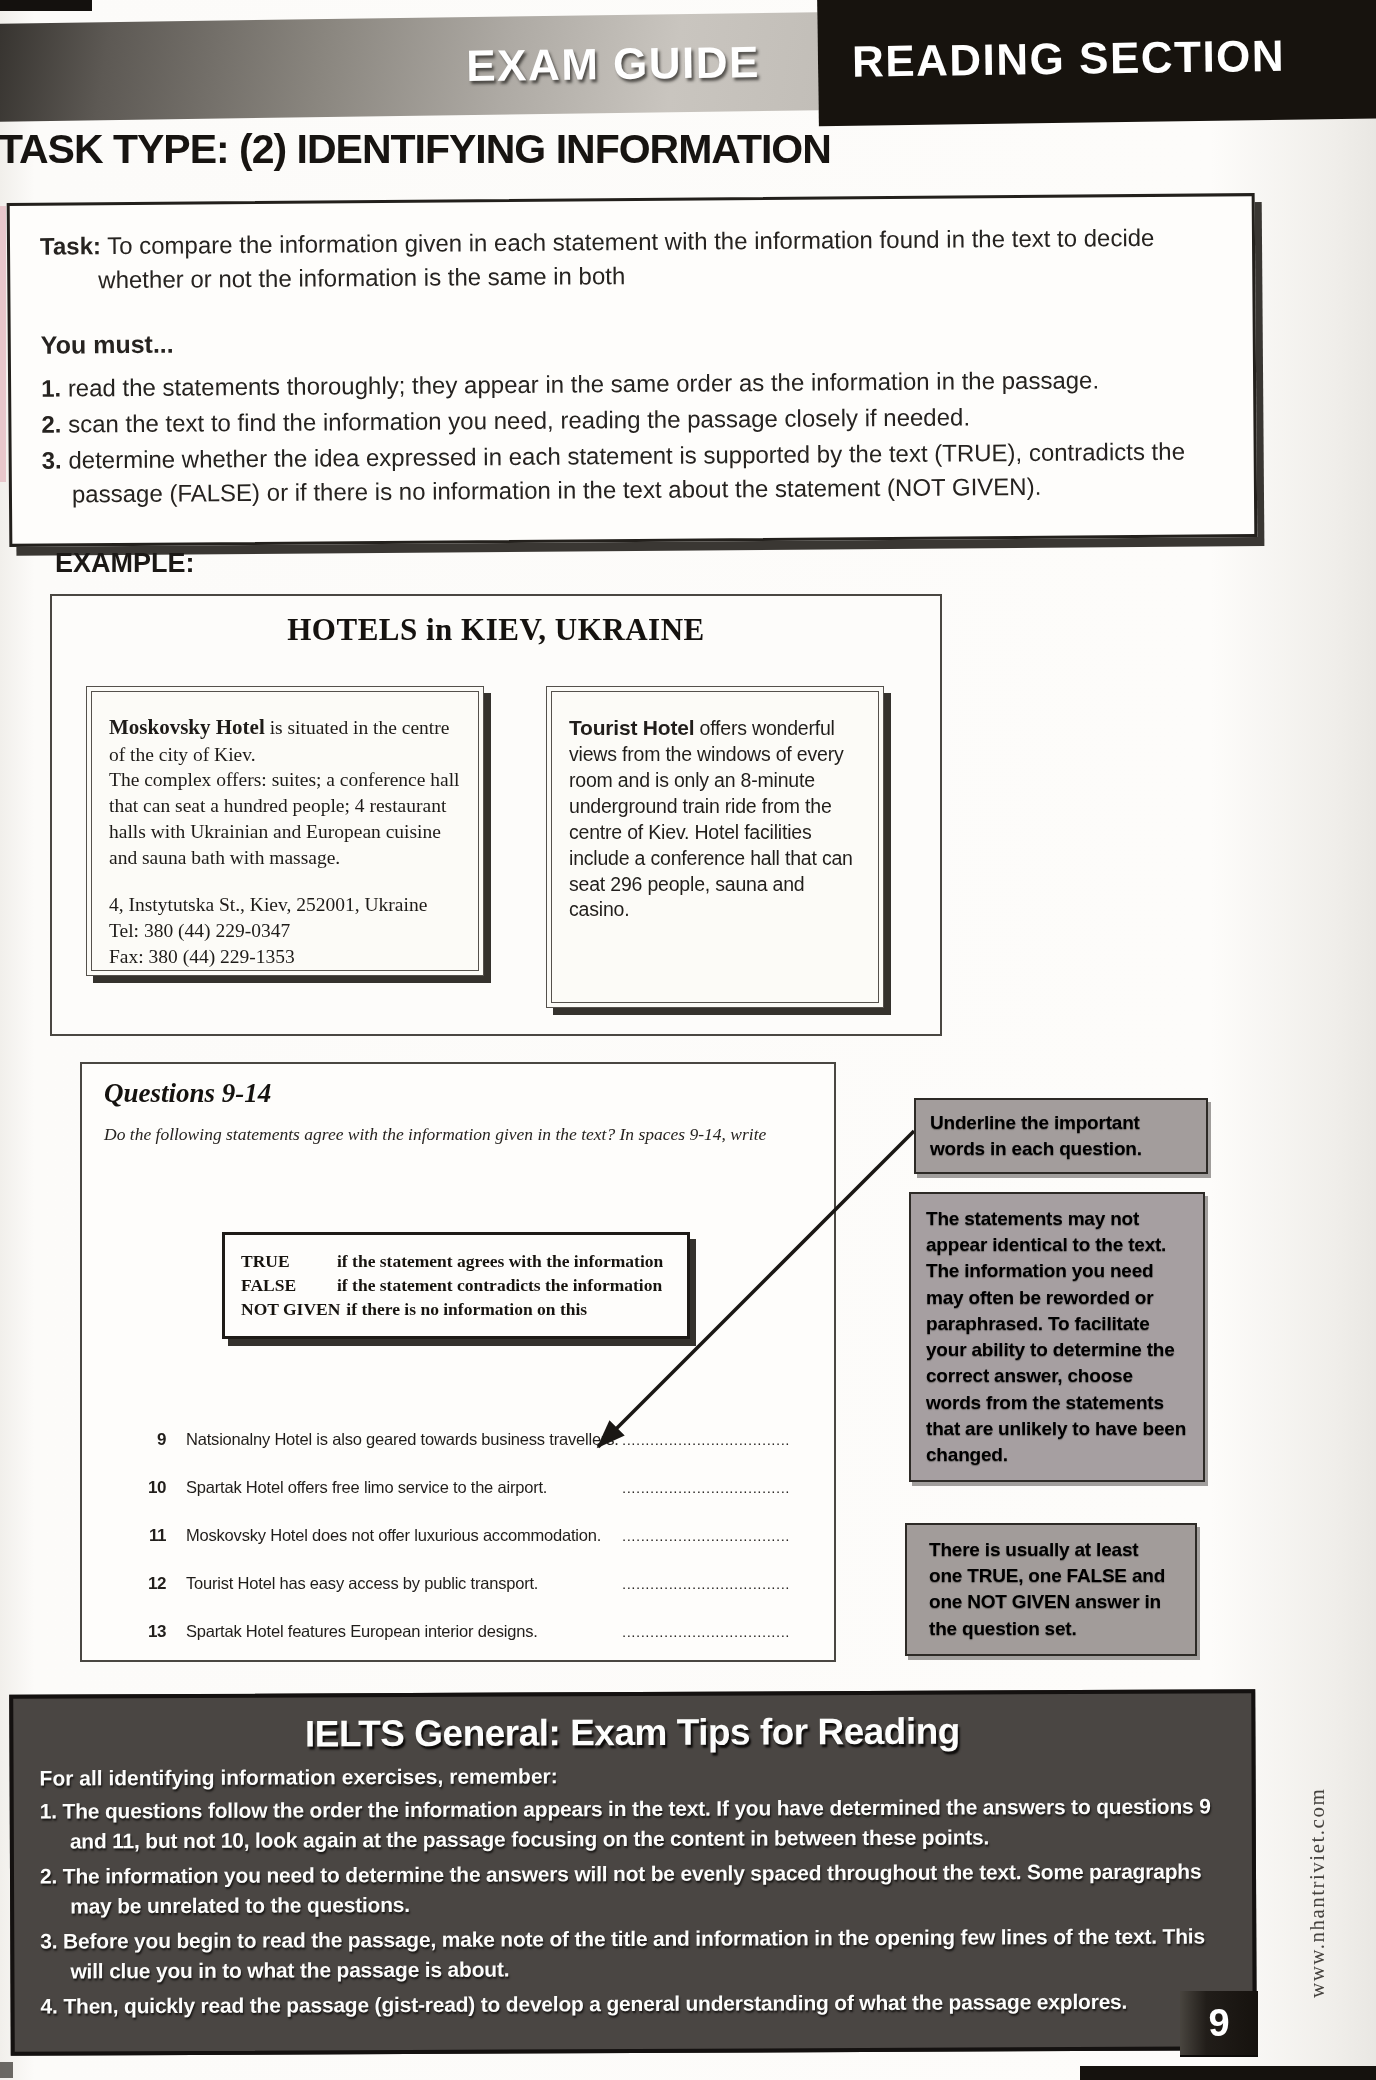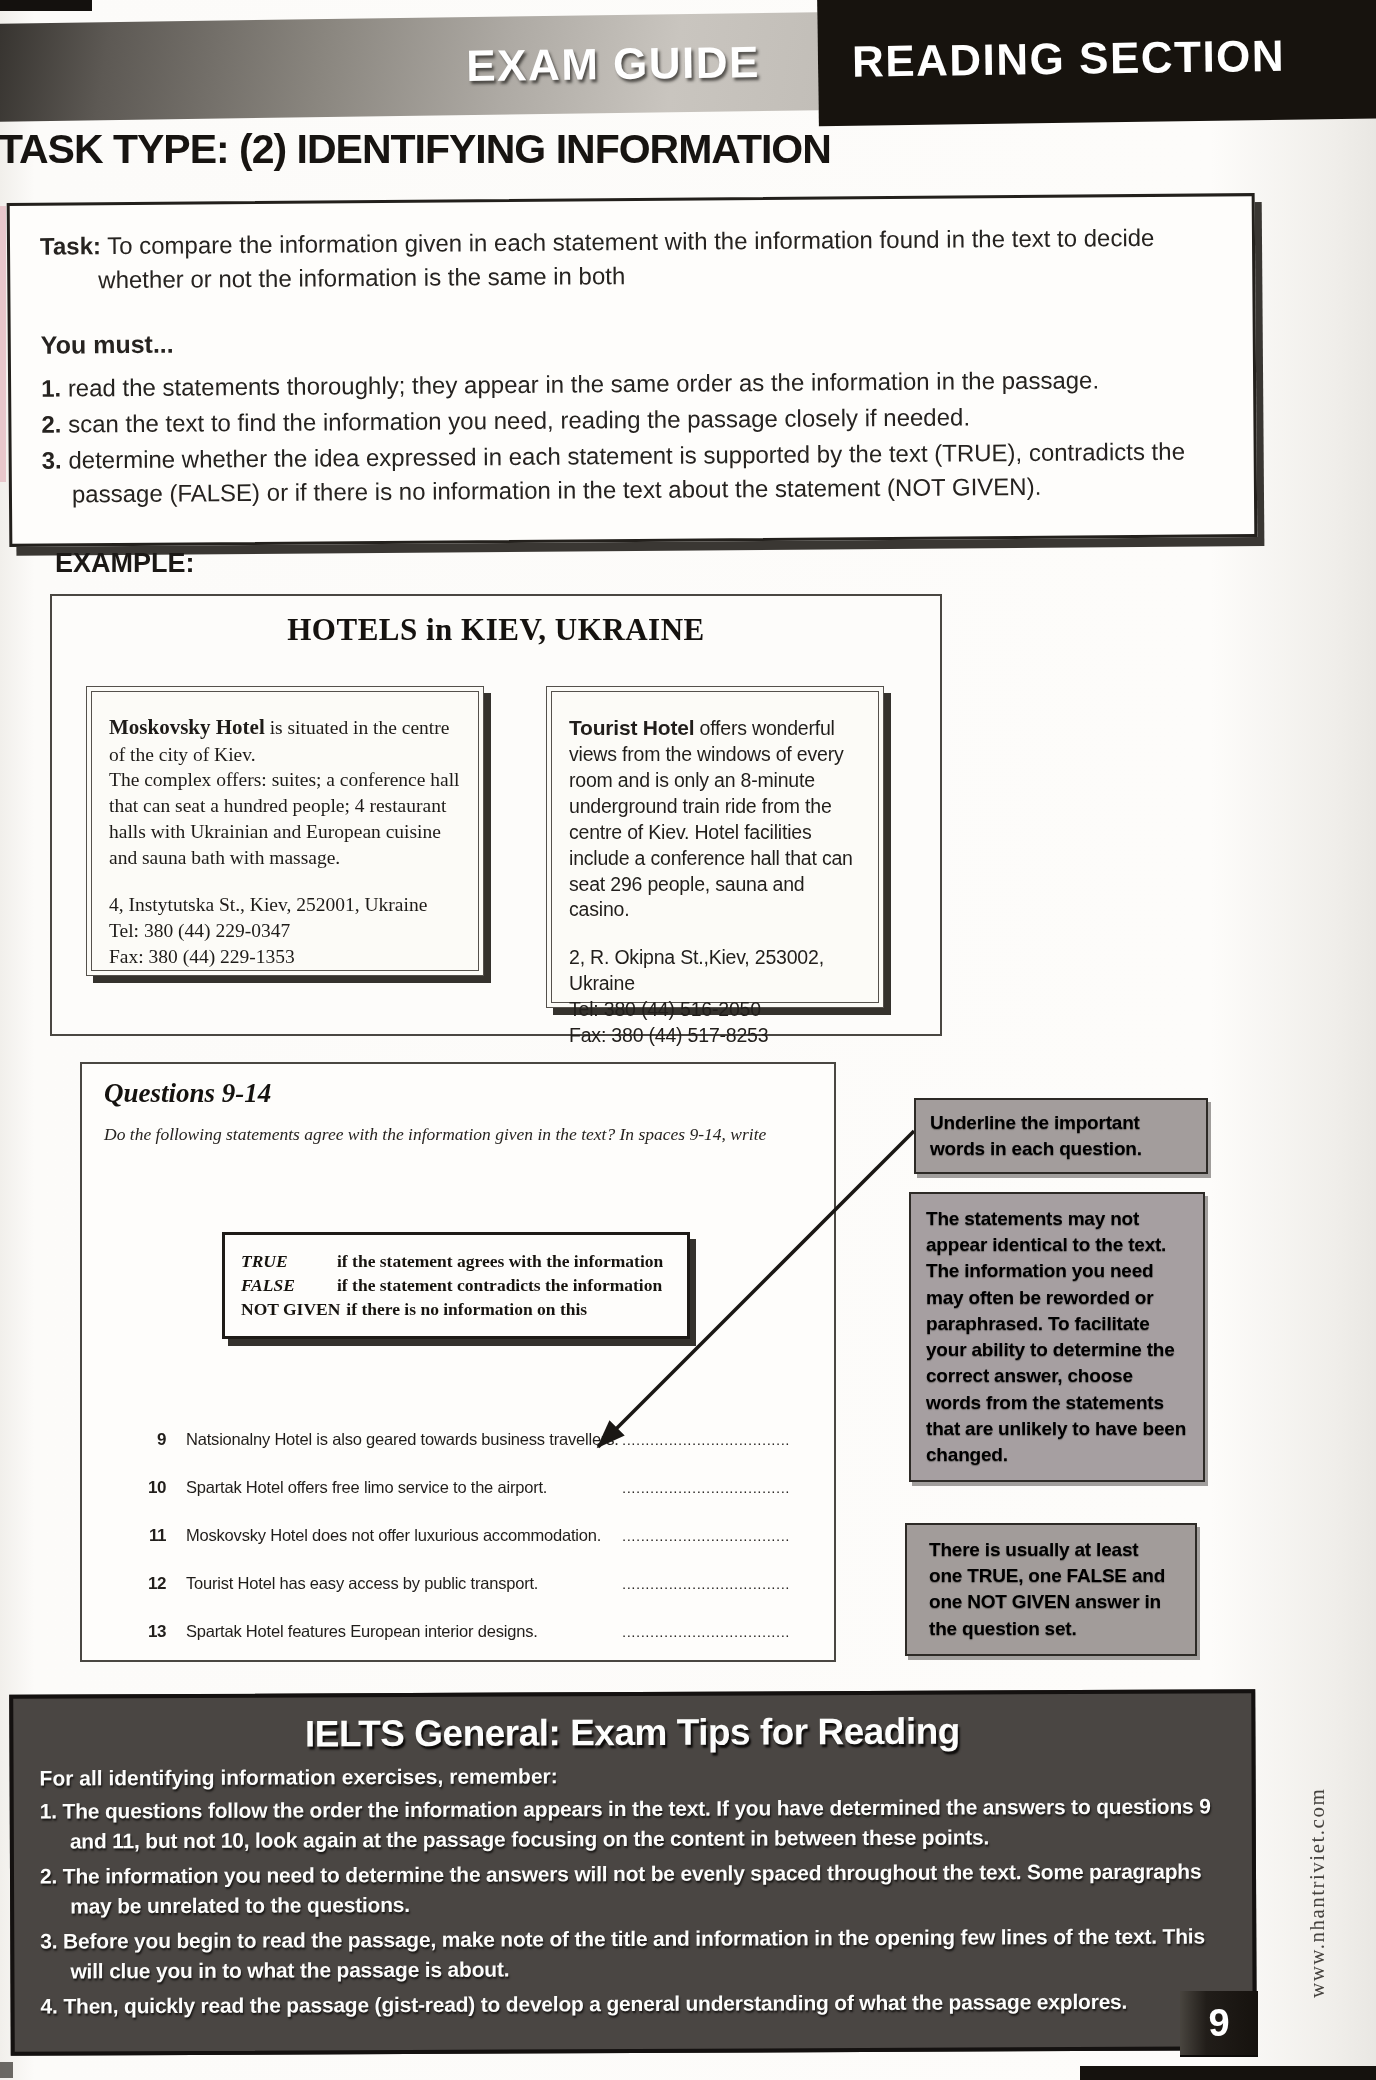--- a/index.html
+++ b/index.html
@@ -92,21 +92,21 @@
   }
   .key-box{
     position:absolute;left:140px;top:168px;width:468px;
     border:3px solid #1e1b17;background:#fefdfb;
     box-shadow:6px 7px 0 #35322d;
     padding:13px 16px;box-sizing:border-box;
     font-family:"Liberation Serif",serif;font-weight:bold;font-size:17.5px;color:#17140f;
   }
   .key-row{display:flex;margin:3px 0;}
   .key-term{flex:none;}
-  .key-term.fixed{width:96px;font-style:italic;}
+  .key-term.fixed{width:96px;}
   .key-term.wide{margin-right:6px;}
   .key-def{flex:1;}
   .q-list{position:absolute;left:48px;top:366px;width:680px;}
   .q-row{position:relative;height:48px;}
   .q-num{
     display:inline-block;width:36px;text-align:right;margin-right:20px;
     font-weight:bold;font-size:17px;letter-spacing:-0.5px;
   }
   .q-text{font-size:16.5px;letter-spacing:-0.2px;color:#201d1a;}
   .q-dots{position:absolute;left:492px;top:1px;font-size:15px;letter-spacing:.5px;color:#2a2724;}
@@ -212,25 +212,20 @@
           <div>Fax: 380 (44) 229-1353</div>
         </div>
       </div>
     </div>
 
     <div class="hotel-card card-right">
       <div class="hotel-card-inner">
         <p class="card-para">
           <span class="hotel-name">Tourist Hotel</span><span> offers wonderful views from the windows of every room and is only an 8-minute underground train ride from the centre of Kiev. Hotel facilities include a conference hall that can seat 296 people, sauna and casino.</span>
         </p>
-        <div class="addr-block">
-          <div>2, R. Okipna St.,Kiev, 253002, Ukraine</div>
-          <div>Tel: 380 (44) 516-2050</div>
-          <div>Fax: 380 (44) 517-8253</div>
-        </div>
       </div>
     </div>
   </div>
 
   <div class="questions-box">
     <div class="q-heading">Questions 9-14</div>
     <div class="q-instruction">Do the following statements agree with the information given in the text? In spaces 9-14, write</div>
 
     <div class="key-box">
       <div class="key-row">

